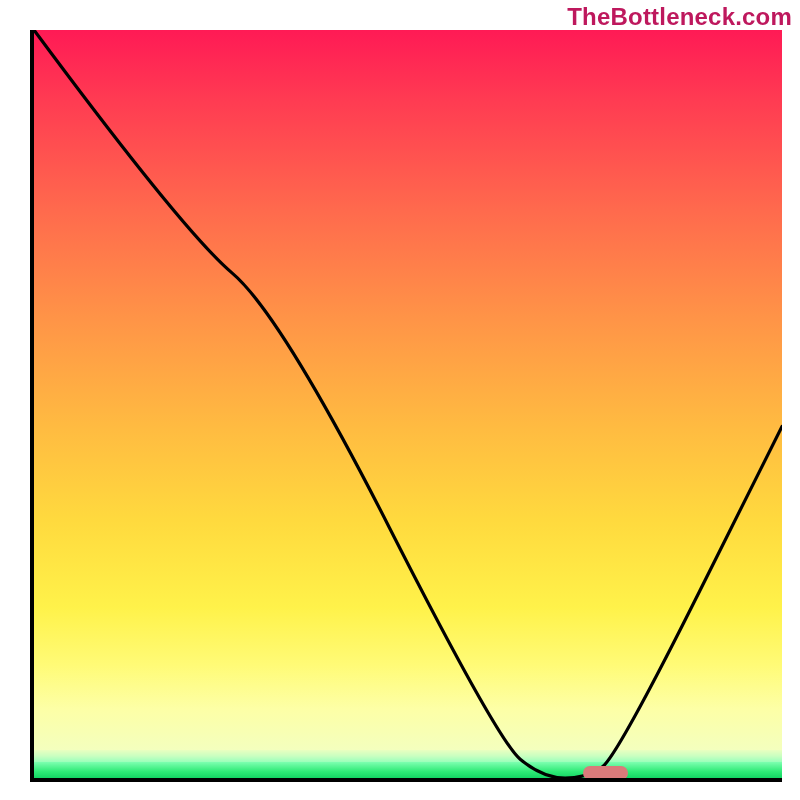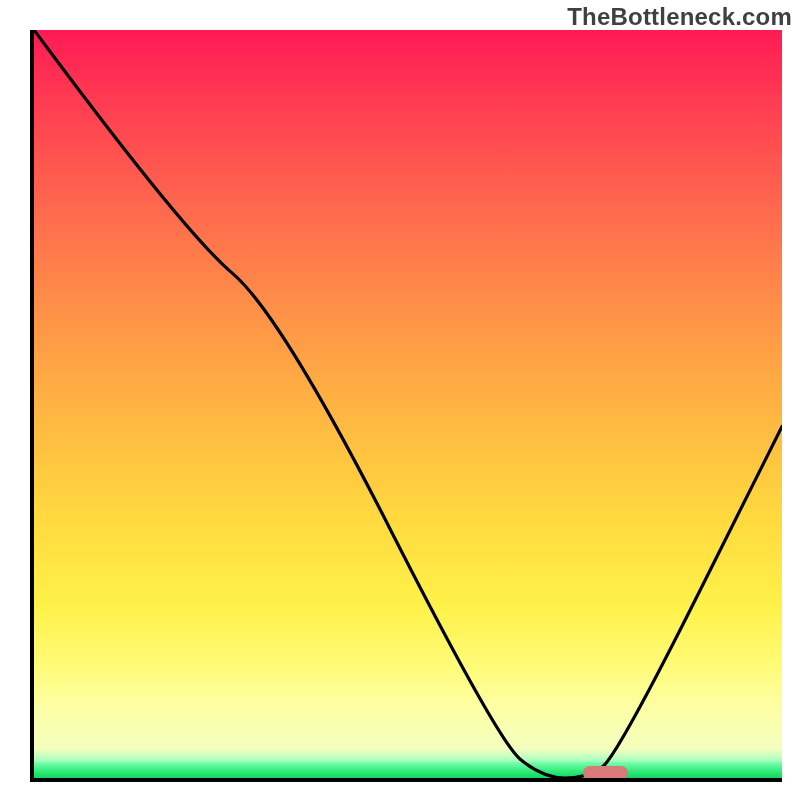--- a/index.html
+++ b/index.html
@@ -14,21 +14,21 @@
     position: relative;
     width: 800px;
     height: 800px;
   }
   .watermark {
     position: absolute;
     top: 3px;
     right: 8px;
     font-size: 24px;
     font-weight: 600;
-    color: #404040;
+    color: #be185d;
     letter-spacing: 0.2px;
     z-index: 5;
   }
   .plot-frame {
     position: absolute;
     left: 30px;
     top: 30px;
     width: 752px;
     height: 752px;
     box-sizing: border-box;

